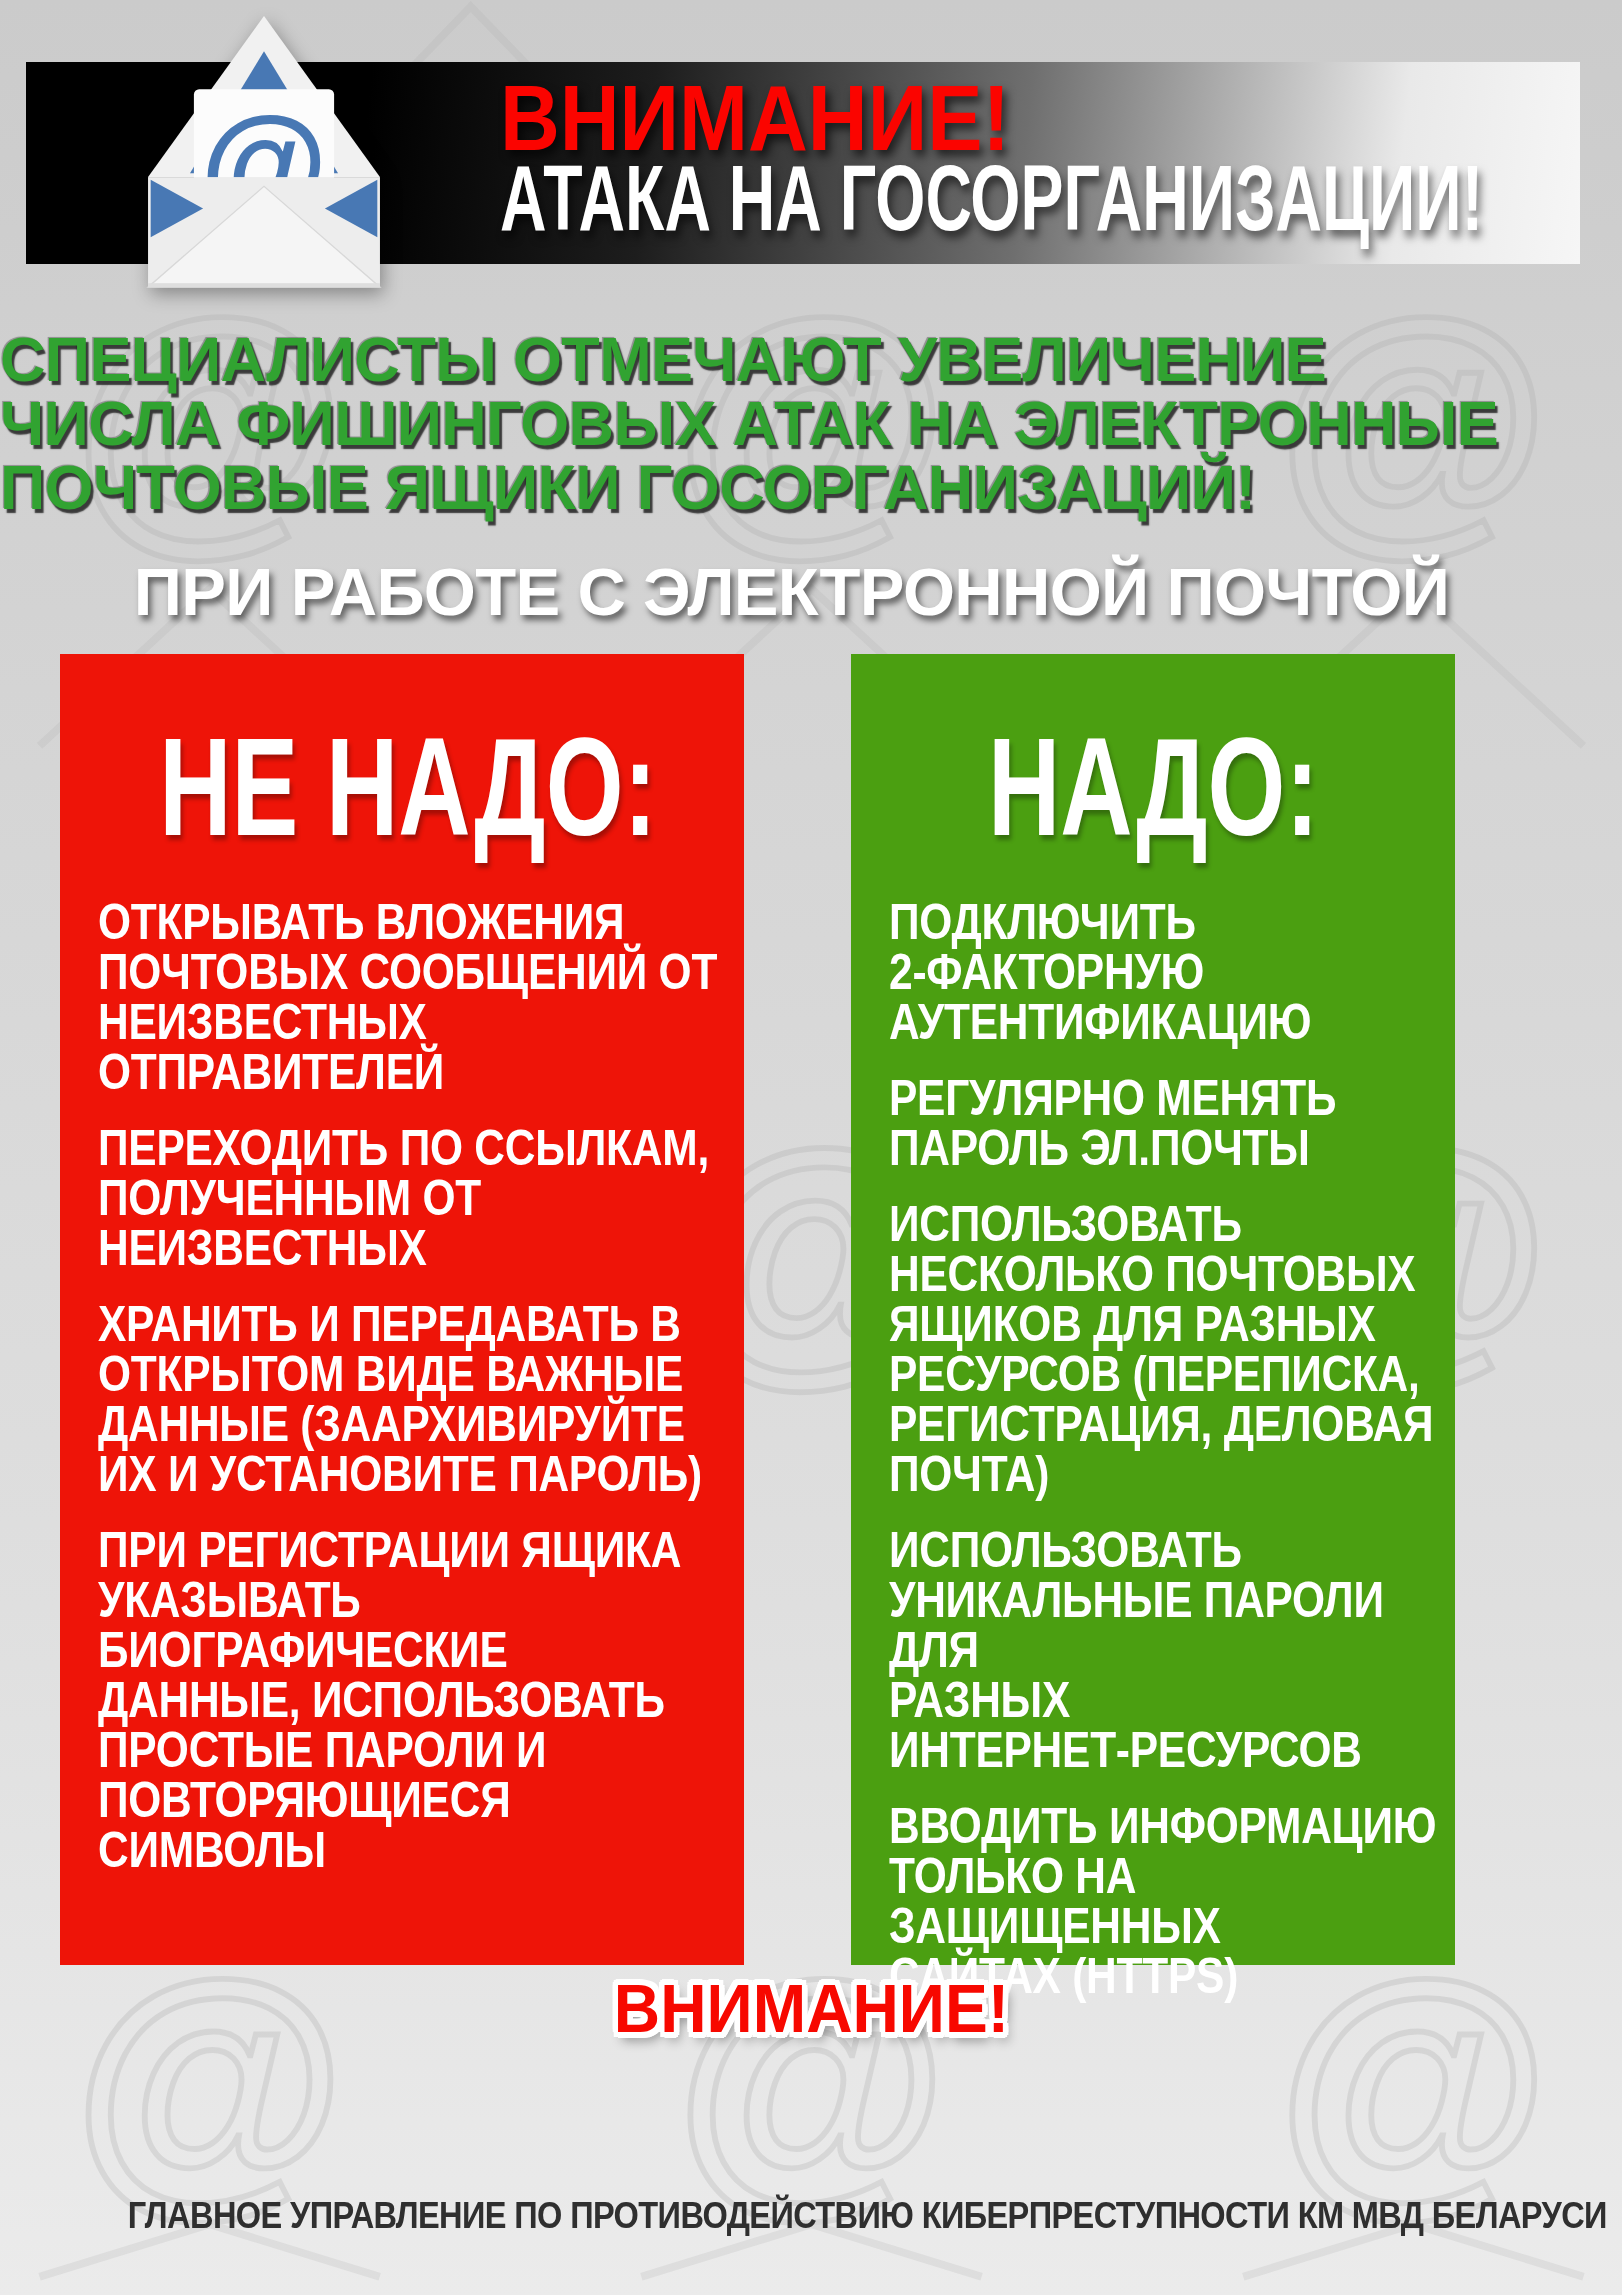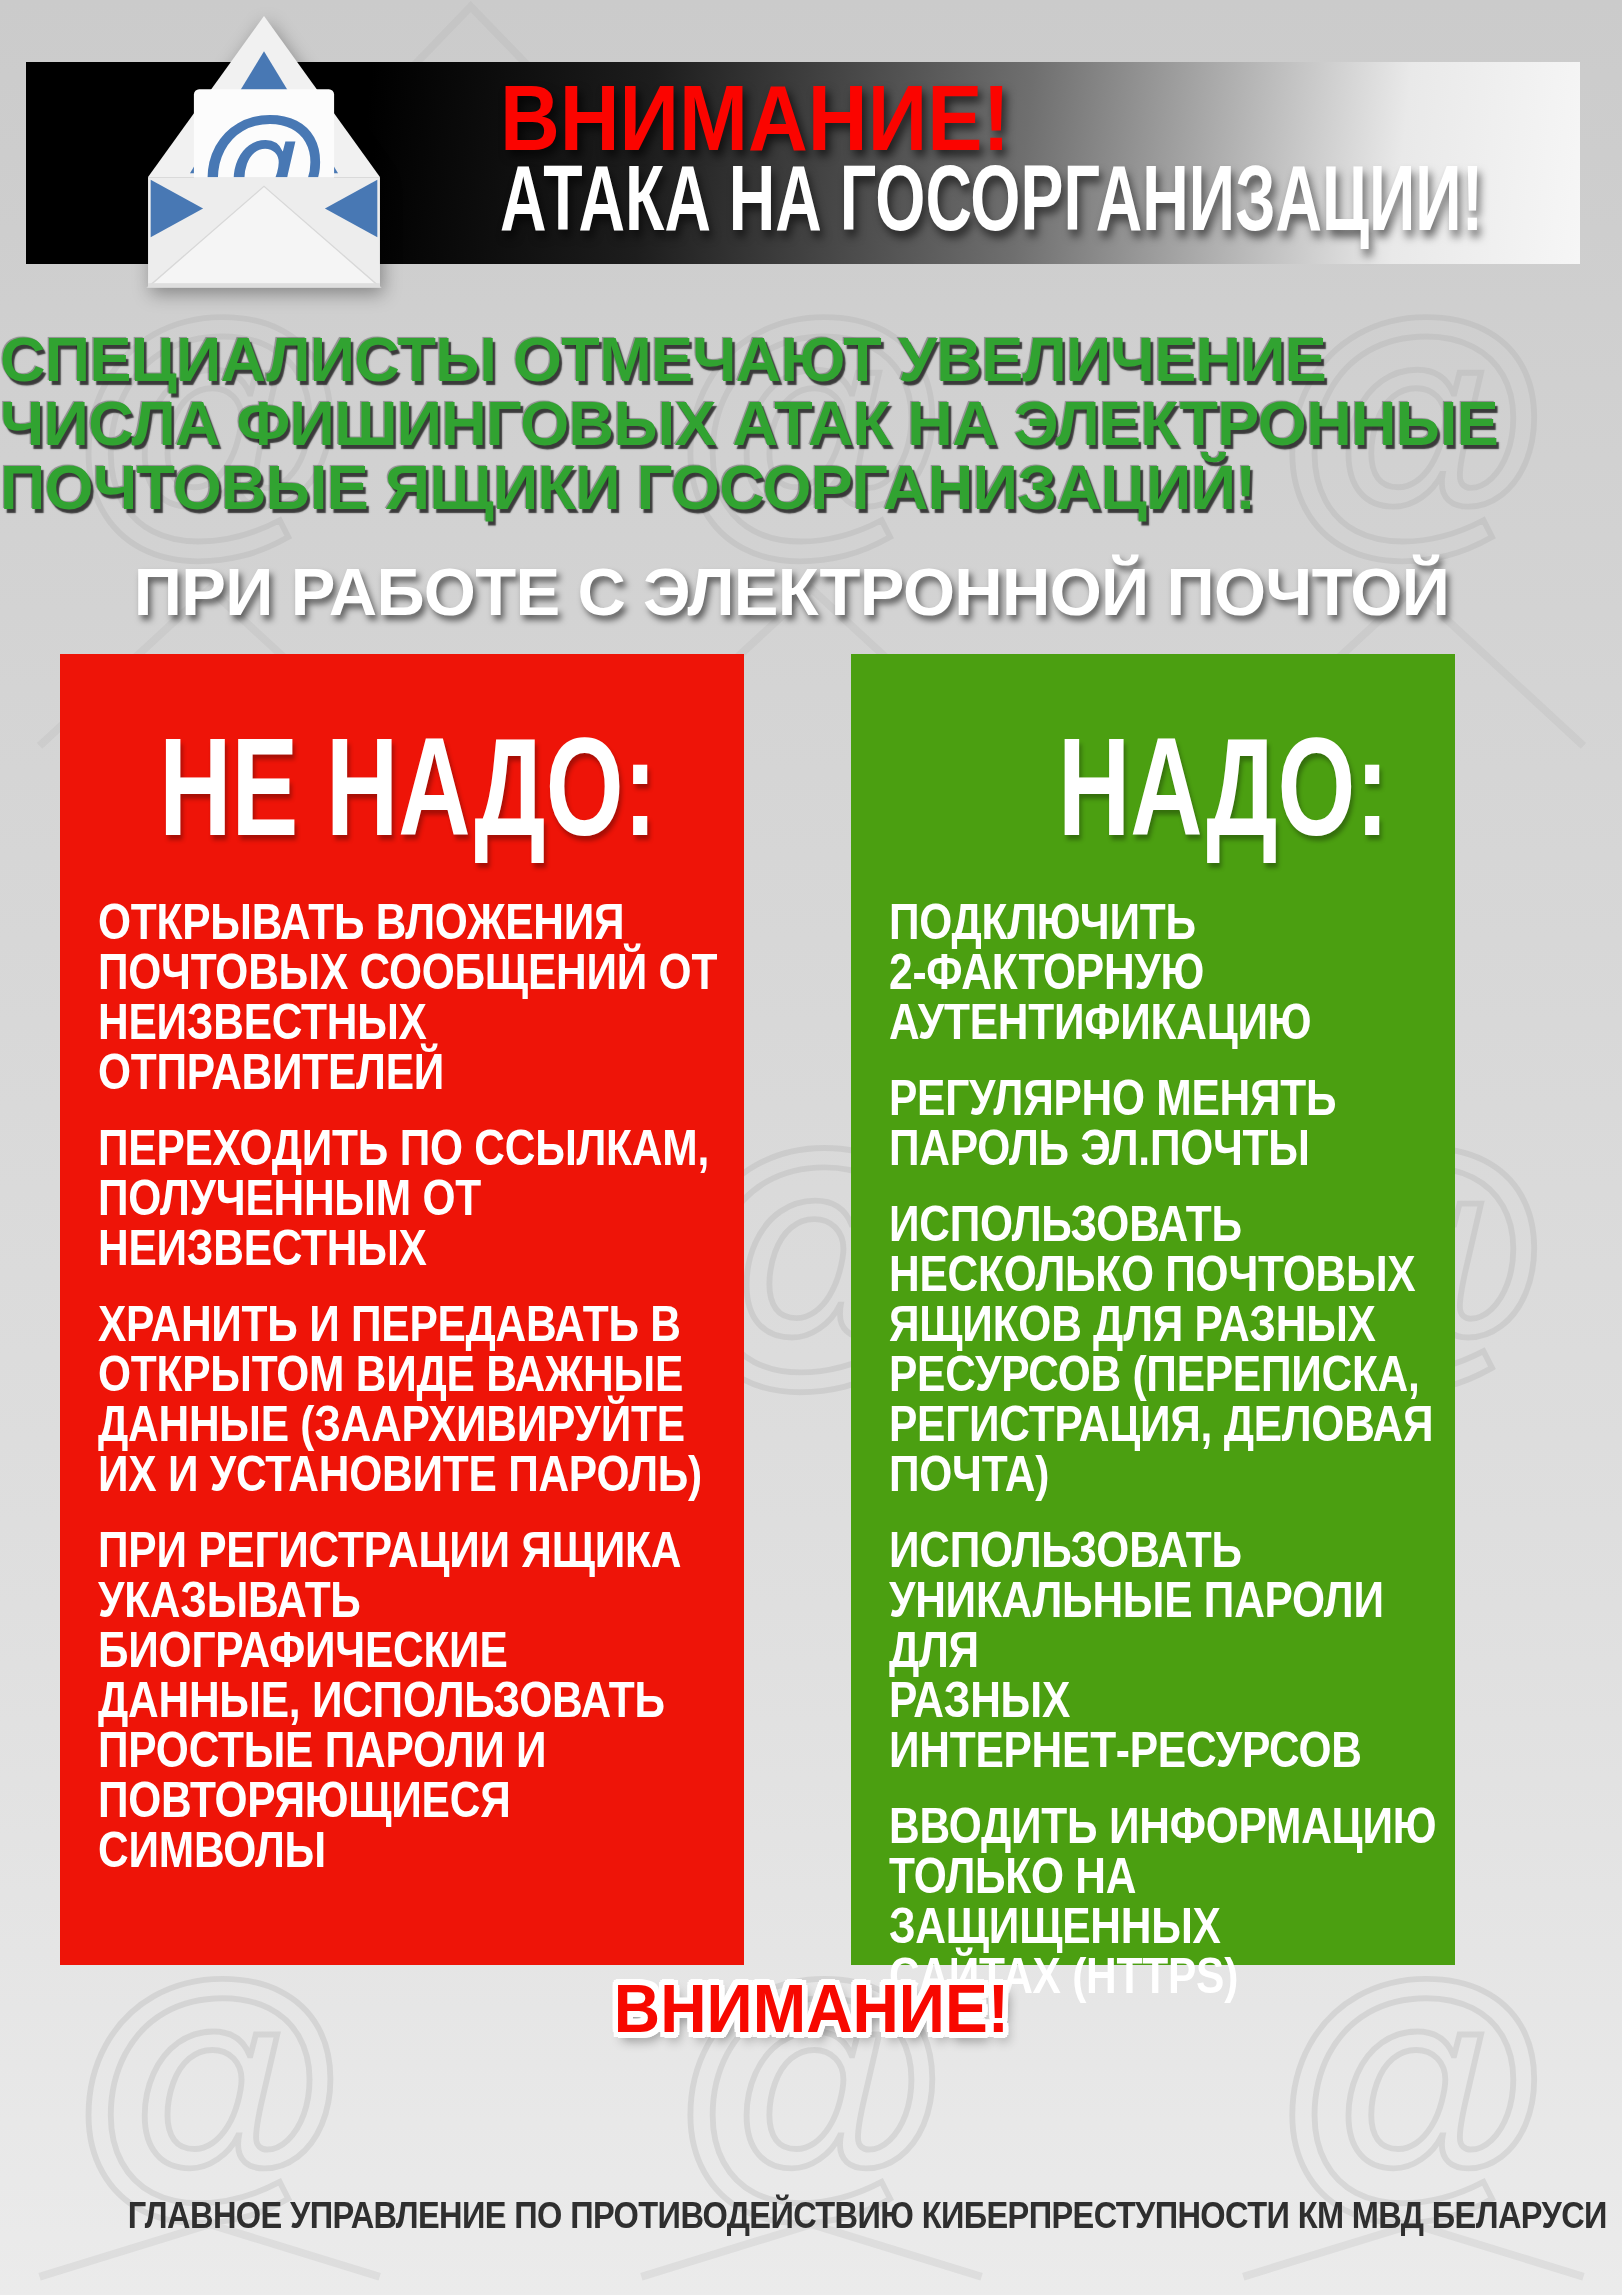--- a/index.html
+++ b/index.html
@@ -45,21 +45,21 @@
     text-align:center;white-space:nowrap;
     font-size:67px;line-height:67px;letter-spacing:-0.7px;
     color:#ffffff;
     text-shadow:3.3px 4.6px 5.9px rgba(0,0,0,.55);
   }
   
   .panel{position:absolute;top:654px;height:1311px;z-index:1;color:#fff;}
   .panel.red{left:60px;width:684px;background:#ee1408;}
   .panel.green{left:851px;width:604px;background:#4b9f11;}
   .panel h2{
-    margin:63px 0 0 0;text-align:right;
+    margin:63px 0 0 0;text-align:center;
     font-size:140px;line-height:140px;font-weight:700;
   }
   .panel h2 .t{
     display:inline-block;transform:scaleX(.715);transform-origin:center top;
     white-space:nowrap;text-shadow:3.3px 4.6px 5.2px rgba(0,0,0,.30);
   }
   .items{margin:40px 0 0 38px;}
   .item{
     margin:0 0 26px 0;
     font-size:50px;line-height:50px;letter-spacing:-0.3px;

